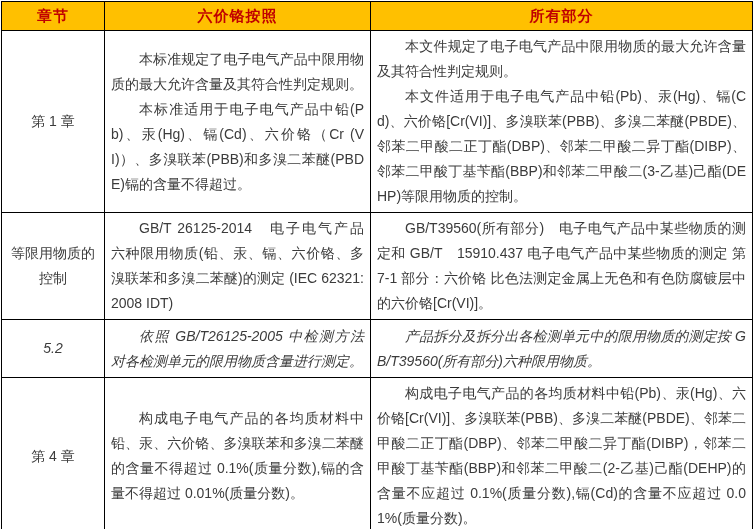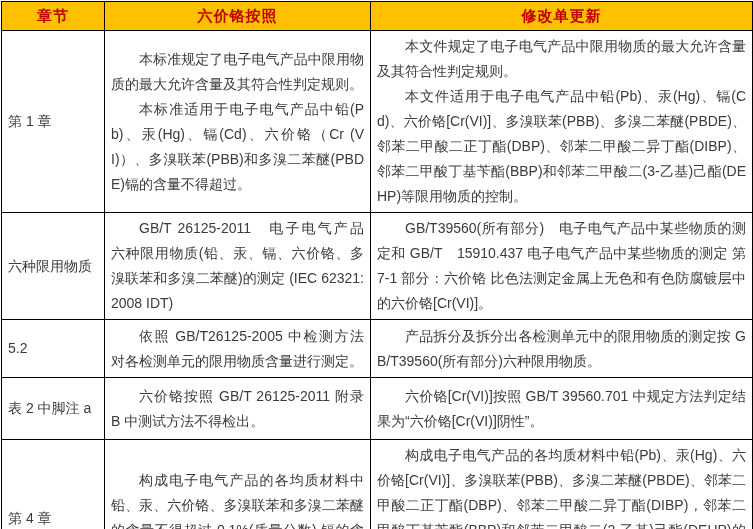--- a/index.html
+++ b/index.html
@@ -36,89 +36,80 @@
     letter-spacing: 1px;
   }
   table.cmp td {
     font-size: 14px;
     color: #3B3B3B;
     line-height: 25px;
     vertical-align: middle;
     padding: 3px 6px;
   }
   td.chapter {
-    text-align: left;
+    text-align: center;
     padding: 3px 3px;
   }
   td.content p {
     margin: 0;
     text-indent: 2em;
     text-align: justify;
     word-break: break-all;
   }
   tr.r1 { height: 148px; }
   tr.r2 { height: 101px; }
-  tr.r3 { height: 58px;  }
+  tr.r3 { height: 58px; font-style: italic;  }
   tr.r4 { height: 62px;  }
   tr.r5 { height: 119px; }
 </style>
 </head>
 <body>
 
 <div class="doc">
   <table class="cmp">
     <colgroup>
       <col style="width:103px">
       <col style="width:266px">
       <col style="width:382px">
     </colgroup>
     <thead>
       <tr>
         <th>章节</th>
         <th>六价铬按照</th>
-        <th>修改单更新</th>
+        <th>所有部分</th>
       </tr>
     </thead>
     <tbody>
       <tr class="r1">
         <td class="chapter">第 1 章</td>
         <td class="content">
           <p>本标准规定了电子电气产品中限用物质的最大允许含量及其符合性判定规则。</p>
           <p>本标准适用于电子电气产品中铅(Pb)、汞(Hg)、镉(Cd)、六价铬（Cr (VI)）、多溴联苯(PBB)和多溴二苯醚(PBDE)镉的含量不得超过。</p>
         </td>
         <td class="content">
           <p>本文件规定了电子电气产品中限用物质的最大允许含量及其符合性判定规则。</p>
           <p>本文件适用于电子电气产品中铅(Pb)、汞(Hg)、镉(Cd)、六价铬[Cr(VI)]、多溴联苯(PBB)、多溴二苯醚(PBDE)、邻苯二甲酸二正丁酯(DBP)、邻苯二甲酸二异丁酯(DIBP)、邻苯二甲酸丁基苄酯(BBP)和邻苯二甲酸二(3-乙基)己酯(DEHP)等限用物质的控制。</p>
         </td>
       </tr>
       <tr class="r2">
-        <td class="chapter">六种限用物质</td>
+        <td class="chapter">等限用物质的控制</td>
         <td class="content">
-          <p>GB/T 26125-2011　电子电气产品 六种限用物质(铅、汞、镉、六价铬、多溴联苯和多溴二苯醚)的测定 (IEC 62321:2008 IDT)</p>
+          <p>GB/T 26125-2014　电子电气产品 六种限用物质(铅、汞、镉、六价铬、多溴联苯和多溴二苯醚)的测定 (IEC 62321:2008 IDT)</p>
         </td>
         <td class="content">
           <p>GB/T39560(所有部分)　电子电气产品中某些物质的测定和 GB/T　15910.437 电子电气产品中某些物质的测定 第 7-1 部分：六价铬 比色法测定金属上无色和有色防腐镀层中的六价铬[Cr(VI)]。</p>
         </td>
       </tr>
       <tr class="r3">
         <td class="chapter">5.2</td>
         <td class="content">
           <p>依照 GB/T26125-2005 中检测方法对各检测单元的限用物质含量进行测定。</p>
         </td>
         <td class="content">
           <p>产品拆分及拆分出各检测单元中的限用物质的测定按 GB/T39560(所有部分)六种限用物质。</p>
-        </td>
-      </tr>
-      <tr class="r4">
-        <td class="chapter">表 2 中脚注 a</td>
-        <td class="content">
-          <p>六价铬按照 GB/T 26125-2011 附录 B 中测试方法不得检出。</p>
-        </td>
-        <td class="content">
-          <p>六价铬[Cr(VI)]按照 GB/T 39560.701 中规定方法判定结果为“六价铬[Cr(VI)]阴性”。</p>
         </td>
       </tr>
       <tr class="r5">
         <td class="chapter">第 4 章</td>
         <td class="content">
           <p>构成电子电气产品的各均质材料中铅、汞、六价铬、多溴联苯和多溴二苯醚的含量不得超过 0.1%(质量分数),镉的含量不得超过 0.01%(质量分数)。</p>
         </td>
         <td class="content">
           <p>构成电子电气产品的各均质材料中铅(Pb)、汞(Hg)、六价铬[Cr(VI)]、多溴联苯(PBB)、多溴二苯醚(PBDE)、邻苯二甲酸二正丁酯(DBP)、邻苯二甲酸二异丁酯(DIBP)，邻苯二甲酸丁基苄酯(BBP)和邻苯二甲酸二(2-乙基)己酯(DEHP)的含量不应超过 0.1%(质量分数),镉(Cd)的含量不应超过 0.01%(质量分数)。</p>
         </td>

